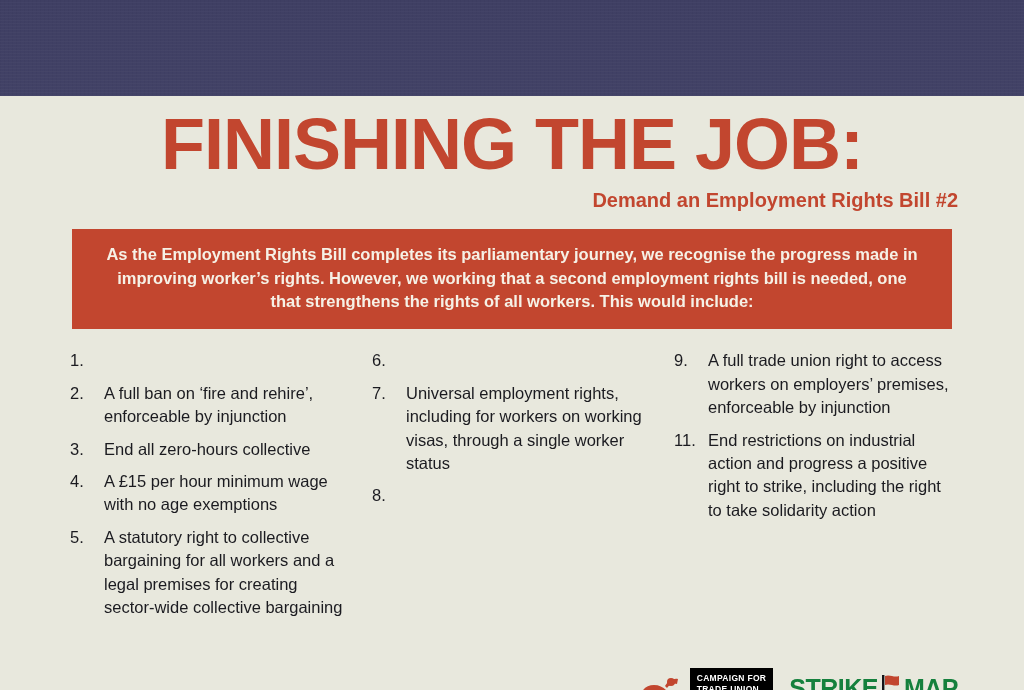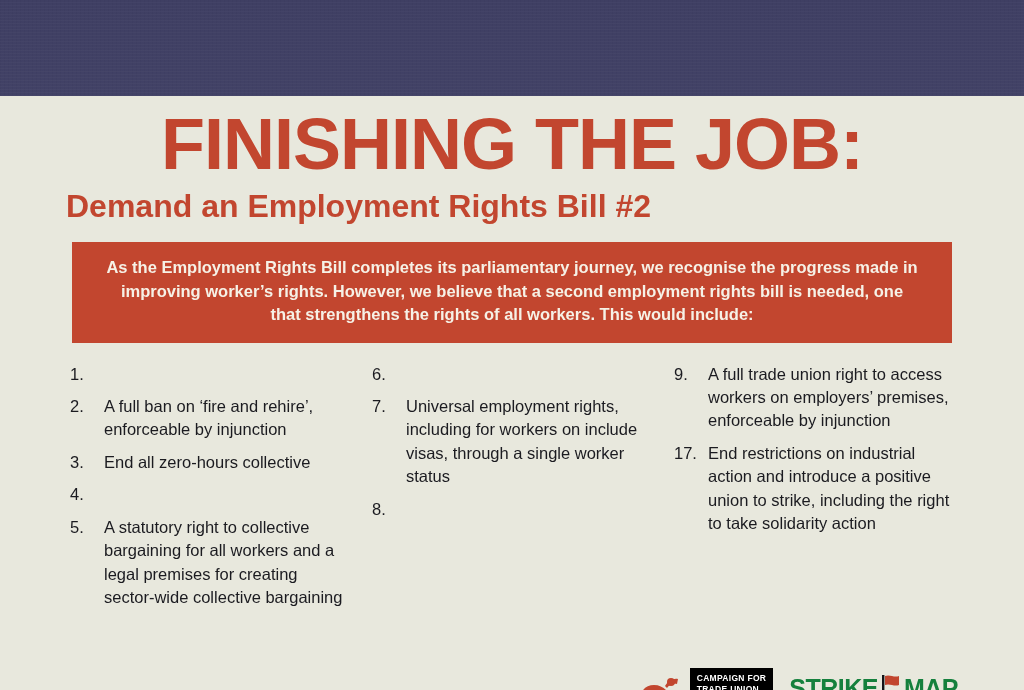--- a/index.html
+++ b/index.html
@@ -54,24 +54,24 @@
     text-align: center;
     color: #c2462f;
     font-weight: 800;
     font-size: 72px;
     line-height: .96;
     letter-spacing: -1px;
     font-family: "Liberation Sans", sans-serif;
   }
   .subtitle {
     margin-top: 10px;
-    text-align: left;
+    text-align: right;
     color: #c2462f;
     font-weight: 700;
-    font-size: 32px;
+    font-size: 20px;
     line-height: 1.1;
   }
 
   .banner {
     margin: 18px 6px 0 6px;
     background: #c2462f;
     color: #f6f1e6;
     text-align: center;
     padding: 14px 34px 16px 34px;
     font-size: 16.5px;
@@ -149,71 +149,72 @@
 <div class="poster">
   <div class="noise"></div>
   <div class="bottom-band"></div>
 </div>
 
 <div class="card">
 
   <h1 class="title">FINISHING THE JOB:</h1>
   <h2 class="subtitle">Demand an Employment Rights Bill #2</h2>
 
-  <div class="banner">As the Employment Rights Bill completes its parliamentary journey, we recognise the progress made in improving worker’s rights. However, we believe that a second employment rights bill is needed, one that strengthens the rights of all workers. This would include:</div>
+  <div class="banner">As the Employment Rights Bill completes its parliamentary journey, we recognise the progress made in improving worker’s rights. However, we working that a second employment rights bill is needed, one that strengthens the rights of all workers. This would include:</div>
 
   <div class="columns">
 
     <div class="col">
       <ol class="list">
         <li>
           <span class="num">1.</span>
         </li>
         <li>
           <span class="num">2.</span>
           <span class="txt">A full ban on ‘fire and rehire’, enforceable by injunction</span>
         </li>
         <li>
           <span class="num">3.</span>
           <span class="txt">End all zero-hours collective</span>
         </li>
         <li>
           <span class="num">4.</span>
+          <span class="txt">A £15 per hour minimum wage with no age exemptions</span>
         </li>
         <li>
           <span class="num">5.</span>
           <span class="txt">A statutory right to collective bargaining for all workers and a legal premises for creating sector-wide collective bargaining</span>
         </li>
       </ol>
     </div>
 
     <div class="col">
       <ol class="list">
         <li>
           <span class="num">6.</span>
         </li>
         <li>
           <span class="num">7.</span>
-          <span class="txt">Universal employment rights, including for workers on include visas, through a single worker status</span>
+          <span class="txt">Universal employment rights, including for workers on working visas, through a single worker status</span>
         </li>
         <li>
           <span class="num">8.</span>
         </li>
       </ol>
     </div>
 
     <div class="col">
       <ol class="list">
         <li>
           <span class="num">9.</span>
           <span class="txt">A full trade union right to access workers on employers’ premises, enforceable by injunction</span>
         </li>
         <li>
-          <span class="num">17.</span>
-          <span class="txt">End restrictions on industrial action and introduce a positive union to strike, including the right to take solidarity action</span>
+          <span class="num">11.</span>
+          <span class="txt">End restrictions on industrial action and progress a positive right to strike, including the right to take solidarity action</span>
         </li>
       </ol>
     </div>
 
   </div>
 
   <div class="logos">
 
     <div class="ctuf">
       <span class="ctuf-mark">

